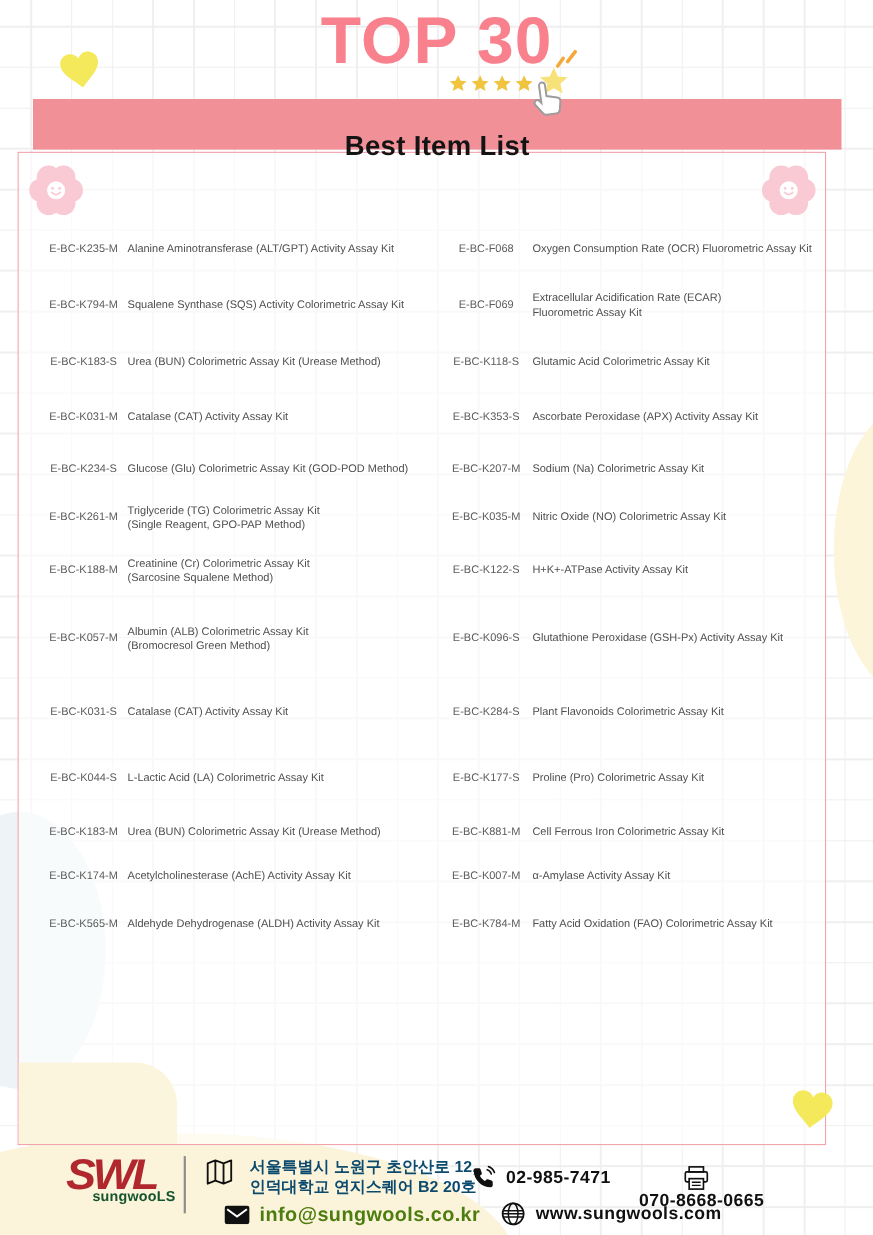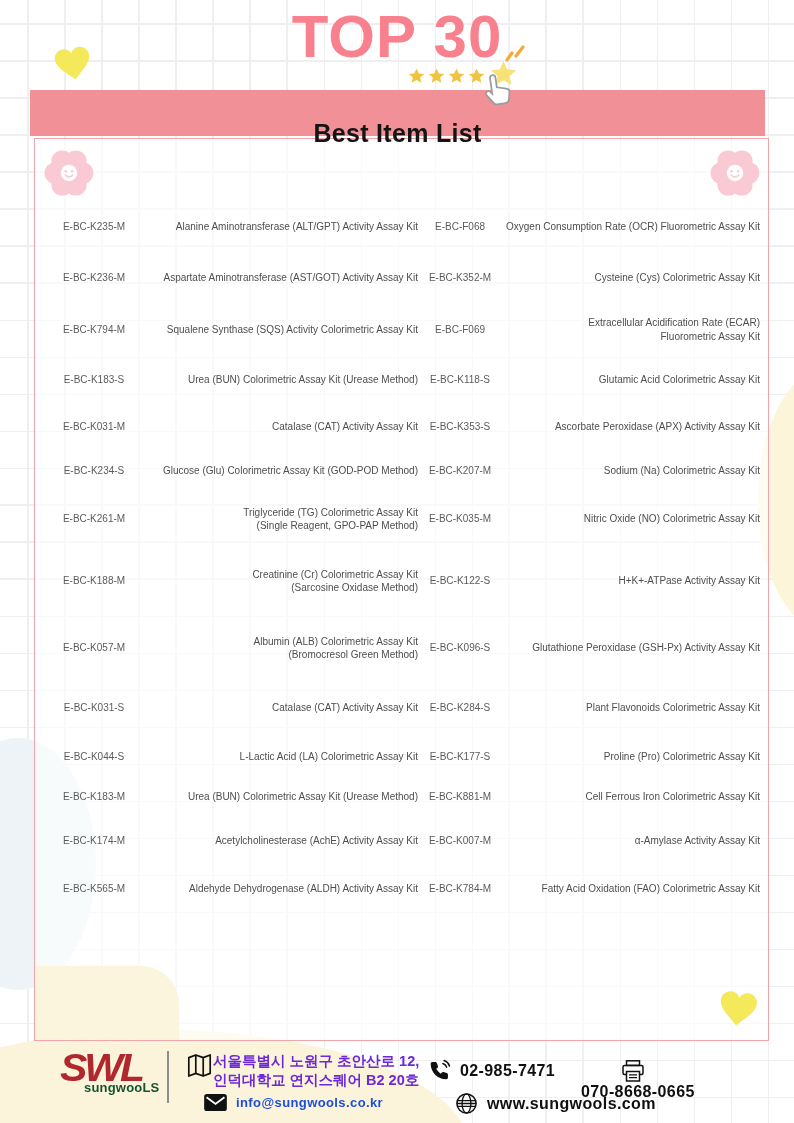--- a/index.html
+++ b/index.html
@@ -27,21 +27,21 @@
   .star-big{width:31px;height:31px;margin-left:1px;margin-bottom:-4px;}
   .sparkles{position:absolute;top:44px;left:503px;z-index:2;}
   .hand-cursor{position:absolute;top:72px;left:481px;width:34px;height:38px;z-index:3;transform:rotate(-8deg);}
   .banner{
     position:absolute;top:90px;left:30px;width:735px;height:46px;z-index:2;
     background:var(--banner-pink);display:flex;align-items:center;justify-content:center;
   }
   .banner-title{font-size:25px;font-weight:bold;color:#141414;letter-spacing:.3px;margin-top:40px;}
   
   .card{
-    position:absolute;top:138px;left:34px;width:733px;height:901px;z-index:1;
+    position:absolute;top:138px;left:16px;width:733px;height:901px;z-index:1;
     background:rgba(255,255,255,.62);border:1.5px solid #f2a4ab;overflow:hidden;
   }
   .card-corner-blob{position:absolute;left:-2px;bottom:-2px;width:146px;height:76px;background:#fbf5dd;border-top-right-radius:38px;}
   .flower{position:absolute;width:52px;height:52px;z-index:2;}
   .flower-tl{left:8px;top:8px;}
   .flower-tr{left:674px;top:8px;}
   .heart{position:absolute;z-index:4;}
   .heart-top{left:52px;top:44px;width:42px;height:40px;transform:rotate(-9deg);}
   .heart-bottom{left:716px;top:988px;width:44px;height:42px;transform:rotate(7deg);}
   
@@ -50,31 +50,31 @@
     display:grid;grid-template-columns:68px 284px 72px 1fr;column-gap:6px;
     align-items:center;
   }
   .lrow:nth-child(1){height:50px}.lrow:nth-child(2){height:52px}.lrow:nth-child(3){height:51px}
   .lrow:nth-child(4){height:50px}.lrow:nth-child(5){height:44px}.lrow:nth-child(6){height:44px}
   .lrow:nth-child(7){height:52px}.lrow:nth-child(8){height:72px}.lrow:nth-child(9){height:62px}
   .lrow:nth-child(10){height:58px}.lrow:nth-child(11){height:40px}.lrow:nth-child(12){height:40px}
   .lrow:nth-child(13){height:48px}.lrow:nth-child(14){height:48px}.lrow:nth-child(15){height:48px}
   .cell{font-size:10px;line-height:13.5px;color:#565656;}
   .cell.code{text-align:center;color:#5b5b5b;}
-  .cell.name{white-space:pre-line;color:#4e4e4e;text-align:right;}
+  .cell.name{white-space:pre-line;color:#4e4e4e;}
   
   .footer-item{position:absolute;z-index:3;display:flex;align-items:center;}
   .logo{position:absolute;left:60px;top:1048px;z-index:3;width:112px;}
   .logo-main{font-size:41px;line-height:40px;font-weight:bold;font-style:italic;letter-spacing:-3px;color:var(--logo-red);transform:scaleY(.95);}
   .logo-sub{font-size:13px;font-weight:bold;color:#14532d;margin-top:-8px;margin-left:24px;letter-spacing:.2px;}
   .divider{position:absolute;left:167px;top:1051px;width:1.5px;height:52px;background:#8d8d8d;z-index:3;}
   .addr-row{left:186px;top:1052px;align-items:flex-start;}
-  .addr-text{margin-left:0;font-size:14.5px;line-height:19px;font-weight:bold;color:#6d28d9;}
+  .addr-text{margin-left:14px;font-size:14.5px;line-height:19px;font-weight:bold;color:#0c4a6e;}
   .email-row{left:204px;top:1094px;}
-  .email-text{margin-left:9px;font-size:13px;font-weight:bold;color:#1d4ed8;letter-spacing:.4px;}
+  .email-text{margin-left:9px;font-size:18px;font-weight:bold;color:#4d7c0f;letter-spacing:.4px;}
   .phone-row{left:428px;top:1059px;}
   .fax-row{left:572px;top:1059px;flex-direction:column;}
   .web-row{left:455px;top:1092px;justify-content:flex-end;}
   .contact-text{margin-left:9px;font-size:16px;font-weight:bold;color:#101010;letter-spacing:.4px;}
   .icon{display:inline-flex;}
 </style>
 </head>
 <body style="--title-pink: #F9818D; --banner-pink: #F29098; --star-gold: #F0C43F; --star-light: #F7E27A; --heart-yellow: #F4E95B; --flower-pink: #F9C9D4; --logo-red: #B1272E; --sparkle-orange: #F5A93B;">
 
 <div class="blob blob-blue"></div>
@@ -140,26 +140,20 @@
       <path d="M20.6 25.8 q3.4 3.6 6.8 0" stroke="#F9C9D4" stroke-width="1.5" fill="none" stroke-linecap="round"></path>
     </svg>
   <div class="list">
       <div class="lrow">
         <div class="cell code">E-BC-K235-M</div>
         <div class="cell name">Alanine Aminotransferase (ALT/GPT) Activity Assay Kit</div>
         <div class="cell code">E-BC-F068</div>
         <div class="cell name">Oxygen Consumption Rate (OCR) Fluorometric Assay Kit</div>
       </div>
       <div class="lrow">
-        <div class="cell code">E-BC-K236-M</div>
-        <div class="cell name">Aspartate Aminotransferase (AST/GOT) Activity Assay Kit</div>
-        <div class="cell code">E-BC-K352-M</div>
-        <div class="cell name">Cysteine (Cys) Colorimetric Assay Kit</div>
-      </div>
-      <div class="lrow">
         <div class="cell code">E-BC-K794-M</div>
         <div class="cell name">Squalene Synthase (SQS) Activity Colorimetric Assay Kit</div>
         <div class="cell code">E-BC-F069</div>
         <div class="cell name">Extracellular Acidification Rate (ECAR)
 Fluorometric Assay Kit</div>
       </div>
       <div class="lrow">
         <div class="cell code">E-BC-K183-S</div>
         <div class="cell name">Urea (BUN) Colorimetric Assay Kit (Urease Method)</div>
         <div class="cell code">E-BC-K118-S</div>
@@ -180,21 +174,21 @@
       <div class="lrow">
         <div class="cell code">E-BC-K261-M</div>
         <div class="cell name">Triglyceride (TG) Colorimetric Assay Kit
 (Single Reagent, GPO-PAP Method)</div>
         <div class="cell code">E-BC-K035-M</div>
         <div class="cell name">Nitric Oxide (NO) Colorimetric Assay Kit</div>
       </div>
       <div class="lrow">
         <div class="cell code">E-BC-K188-M</div>
         <div class="cell name">Creatinine (Cr) Colorimetric Assay Kit
-(Sarcosine Oxidase Method)</div>
+(Sarcosine Squalene Method)</div>
         <div class="cell code">E-BC-K122-S</div>
         <div class="cell name">H+K+-ATPase Activity Assay Kit</div>
       </div>
       <div class="lrow">
         <div class="cell code">E-BC-K057-M</div>
         <div class="cell name">Albumin (ALB) Colorimetric Assay Kit
 (Bromocresol Green Method)</div>
         <div class="cell code">E-BC-K096-S</div>
         <div class="cell name">Glutathione Peroxidase (GSH-Px) Activity Assay Kit</div>
       </div>

